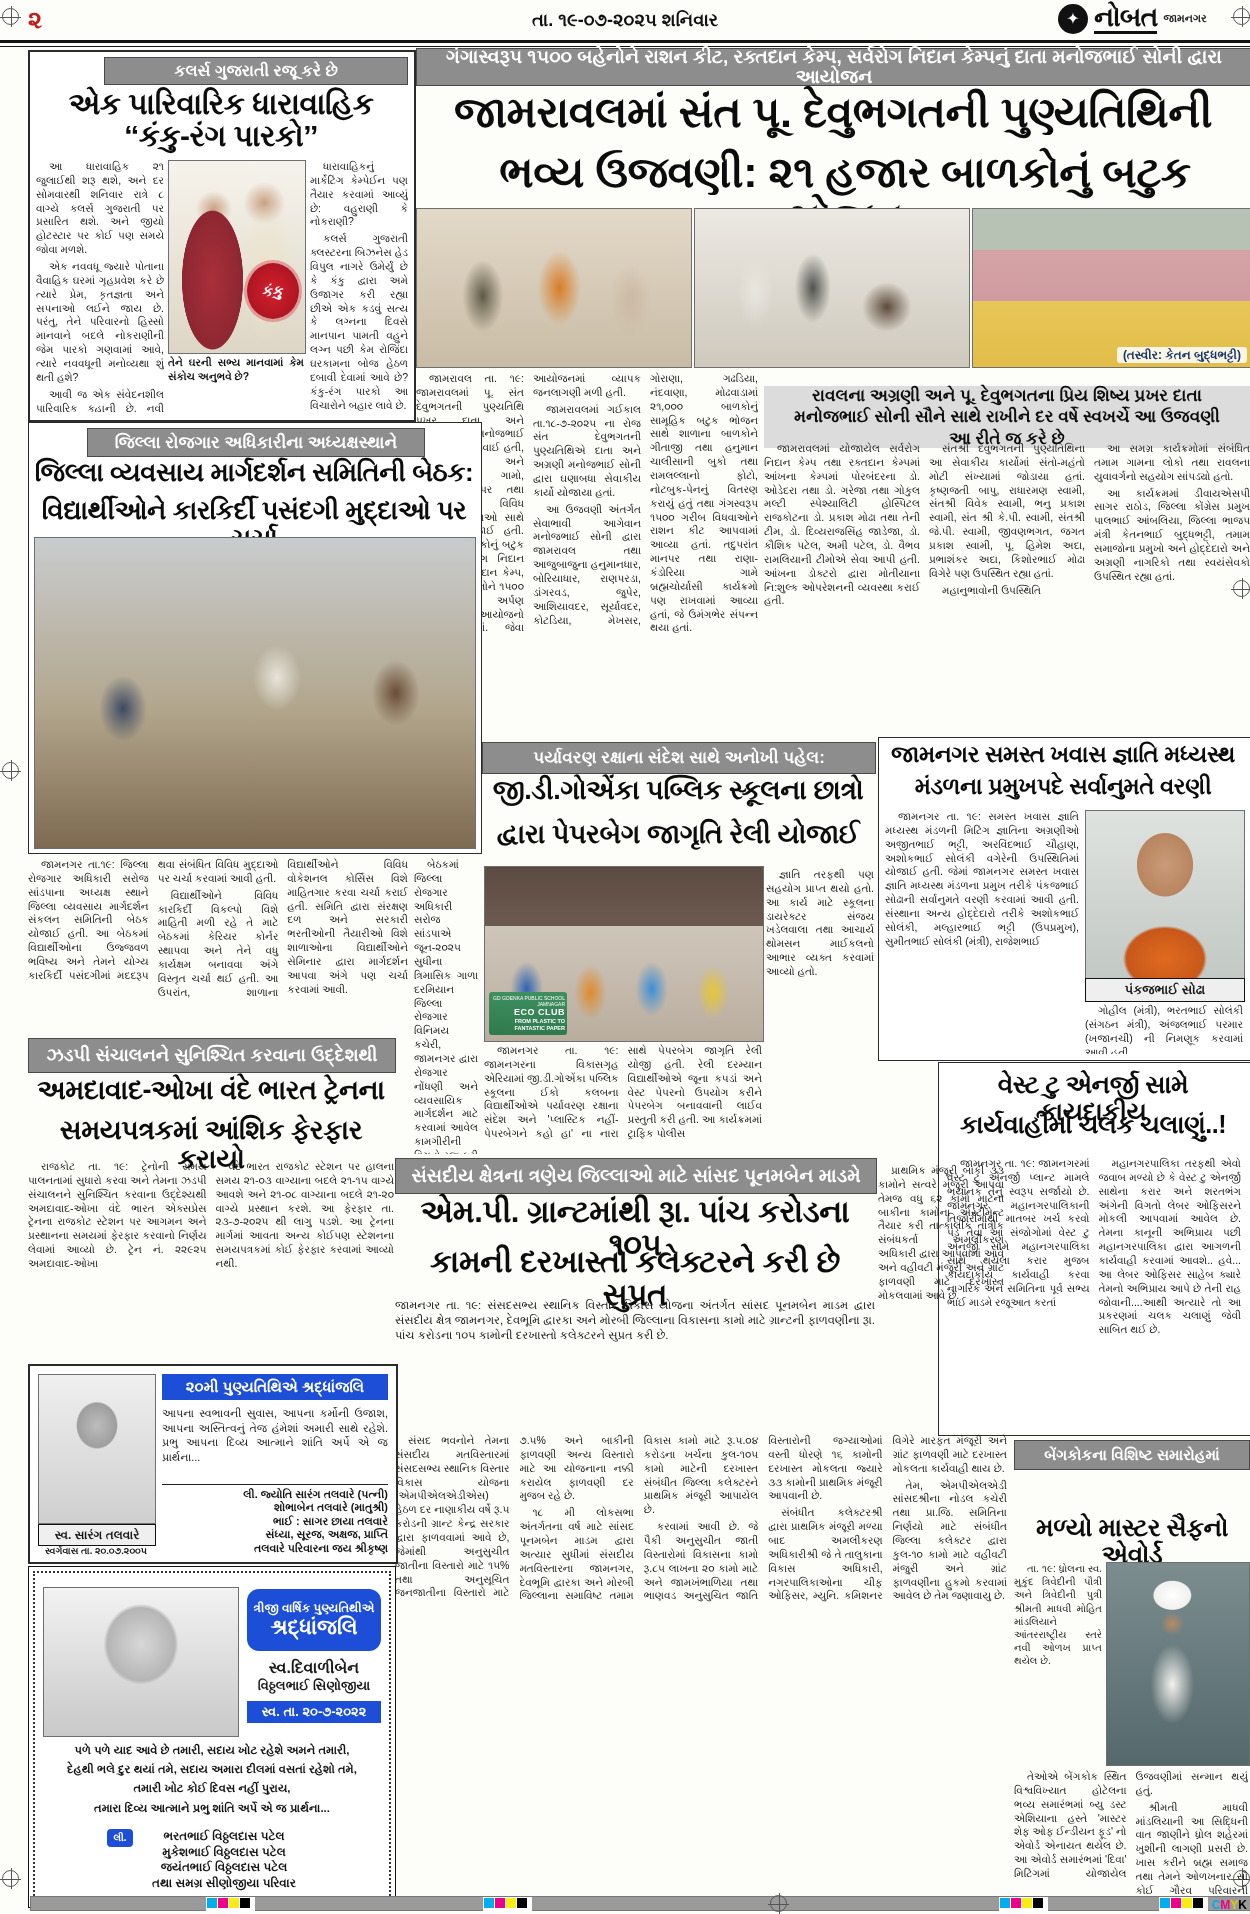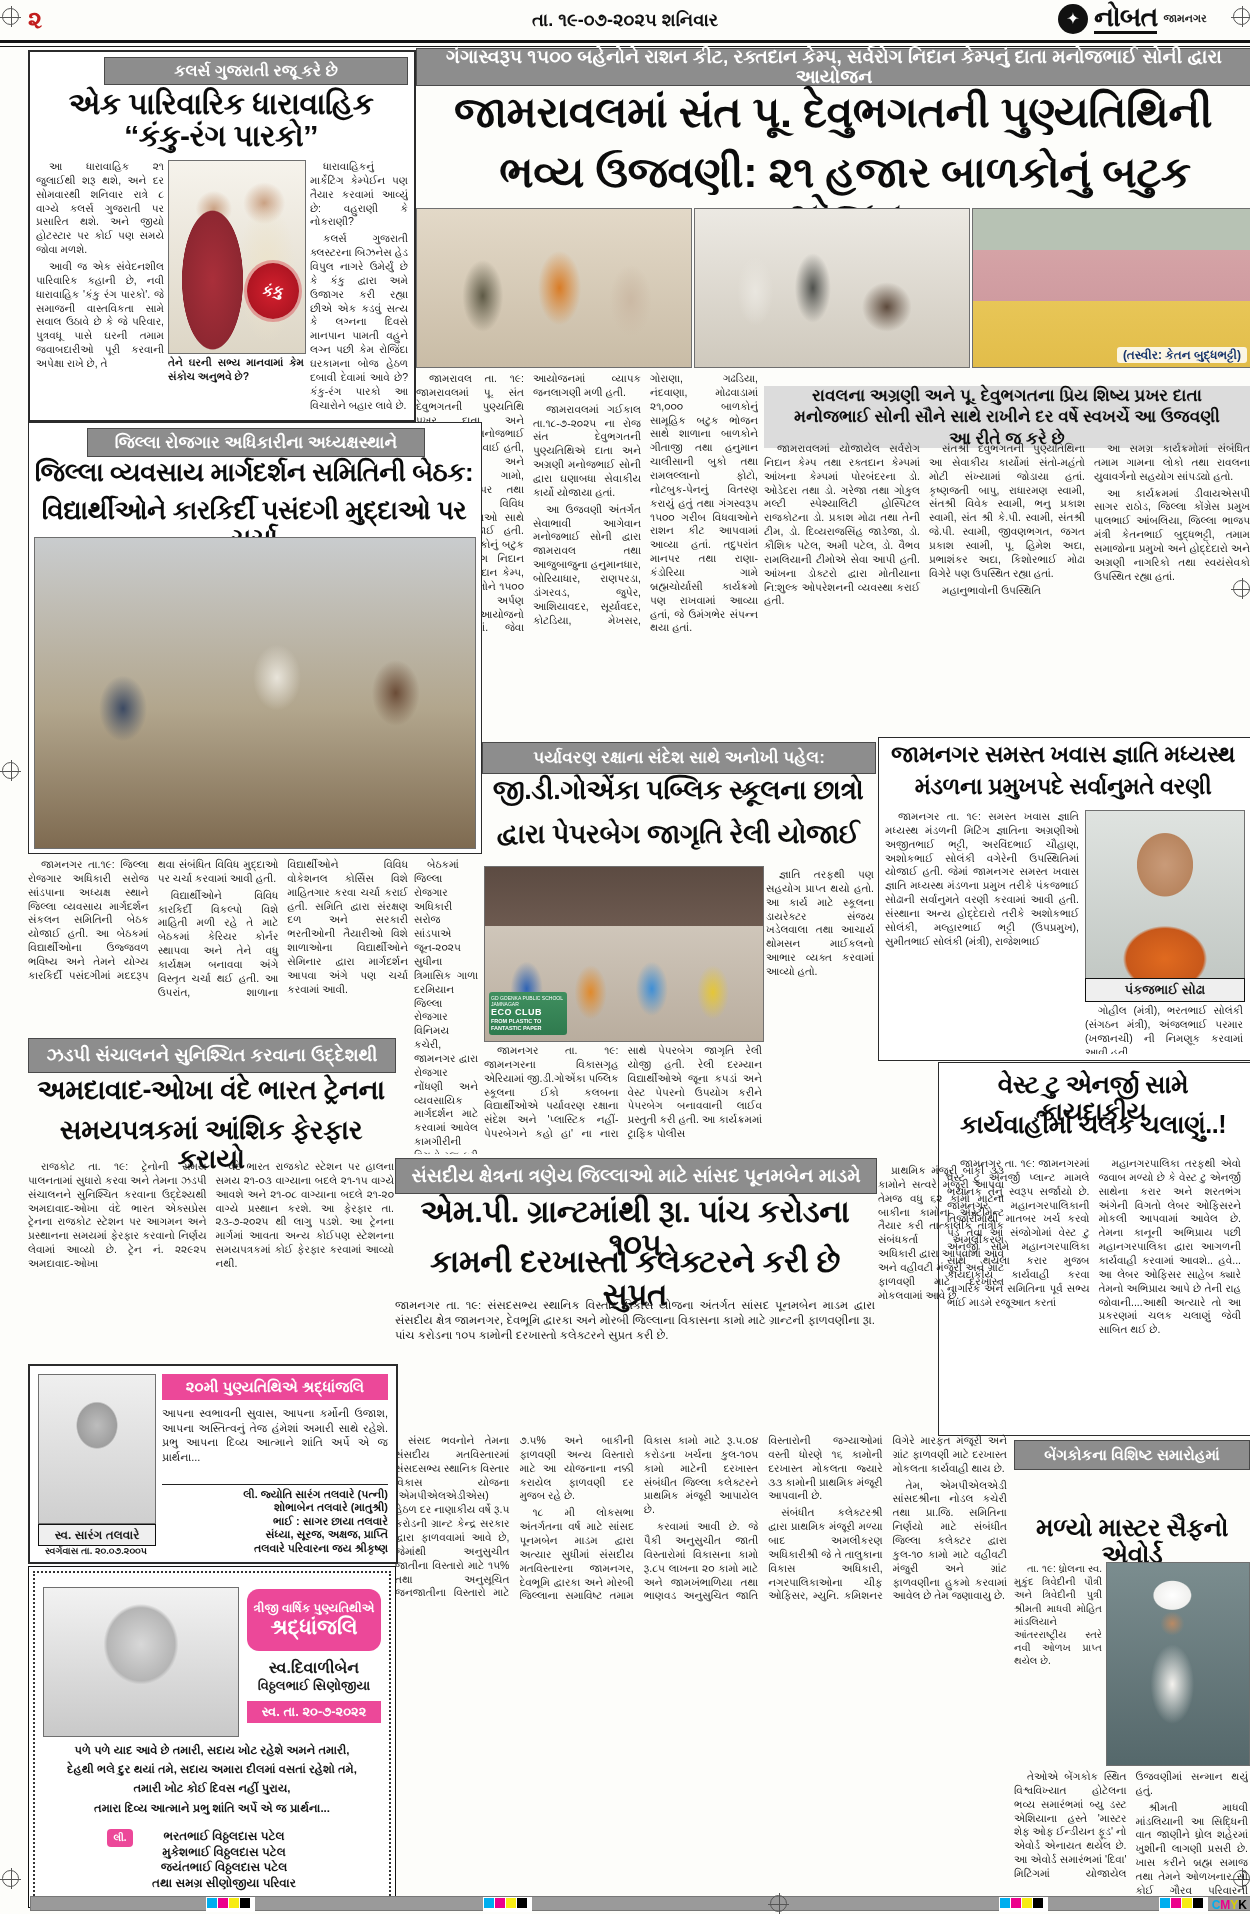--- a/index.html
+++ b/index.html
@@ -20,21 +20,21 @@
   .ph{border:1px solid #6f6f6f;overflow:hidden;}
   .cap{font-weight:bold;text-align:center;line-height:1.15;}
   .rule{border-top:3px solid #141414;border-bottom:1px solid #141414;height:3px;}
   .regmark{width:15px;height:15px;border:1px solid #555;border-radius:50%;position:absolute;}
   .regmark::before,.regmark::after{content:"";position:absolute;background:#555;}
   .regmark::before{left:50%;top:-3px;width:1px;height:21px;}
   .regmark::after{top:50%;left:-3px;height:1px;width:21px;}
   .pressbar{background:#9a9a9a;border:1px solid #777;}
   .chip{position:absolute;top:0;height:13px;background:#fff;display:flex;gap:1px;padding:1px;}
   .sw{width:10px;height:10px;display:inline-block;}
-  .blackbar{background:#ec4899;color:#fff;font-weight:bold;display:flex;align-items:center;justify-content:center;}
+  .blackbar{background:#1d4ed8;color:#fff;font-weight:bold;display:flex;align-items:center;justify-content:center;}
   .ornate{border:1px solid #111;}
   .ornate .inner{position:absolute;inset:4px;border:2px dotted #333;}
   .sig p{margin:0;text-indent:0;text-align:right;font-weight:bold;}
   .sigc p{margin:0;text-indent:0;text-align:center;font-weight:bold;}
   .verse p{margin:0 0 4px 0;text-indent:0;text-align:center;font-weight:bold;}
   .overlaycap{position:absolute;right:4px;bottom:4px;background:rgba(255,255,255,.85);
               color:#17346b;font-weight:bold;font-size:12px;padding:1px 6px;border-radius:3px;}
   
   .ph-kanku{background:radial-gradient(55px 125px at 32% 62%,#a92f3a 0%,#8d2731 55%,rgba(0,0,0,0) 56%),
             radial-gradient(48px 115px at 72% 58%,#ece3cb 0%,rgba(0,0,0,0) 61%),
@@ -64,21 +64,21 @@
            linear-gradient(#dfe3e0,#c2c8c4);}
   .ph-chef{background:radial-gradient(26px 20px at 46% 16%,#ffffff 0%,#f0f0ee 70%,rgba(0,0,0,0) 75%),
            radial-gradient(34px 62px at 46% 60%,#f4f2ee 0%,rgba(0,0,0,0) 64%),
            radial-gradient(16px 16px at 46% 30%,#b98a64 0%,rgba(0,0,0,0) 75%),
            linear-gradient(#7b8d8f,#55686b);}
   .ph-ob1{background:radial-gradient(30px 34px at 50% 34%,#bdbdbd 0%,#9e9e9e 65%,rgba(0,0,0,0) 70%),
           linear-gradient(#efefef,#cfcfcf);}
   .ph-ob2{background:radial-gradient(52px 56px at 50% 38%,#d8d8d8 0%,#b5b5b5 65%,rgba(0,0,0,0) 72%),
           linear-gradient(#f2f2f2,#c9c9c9);}
   .eco{position:absolute;left:4px;bottom:6px;width:74px;background:linear-gradient(#3f8f5f,#2f7a4e);
-       color:#fff;border-radius:3px;padding:3px 2px;text-align:left;line-height:1.25;}
+       color:#fff;border-radius:3px;padding:3px 2px;text-align:right;line-height:1.25;}
   .eco .l1{font-size:5px;}
   .eco .l2{font-size:9px;font-weight:bold;letter-spacing:.5px;}
   .eco .l3{font-size:5.5px;font-weight:bold;}
   .kankubadge{position:absolute;right:6px;bottom:34px;width:52px;height:56px;border-radius:50%;
               background:radial-gradient(#d5202e,#9e111d);color:#fff;font-weight:bold;font-size:15px;
               display:flex;align-items:center;justify-content:center;box-shadow:0 0 0 3px rgba(213,32,46,.35);}
   .masthead{display:flex;align-items:center;gap:6px;}
   .mastcircle{width:30px;height:30px;border-radius:50%;background:#111;color:#fff;display:flex;
               align-items:center;justify-content:center;font-size:16px;}
   .mastname{font-size:27px;font-weight:bold;color:#101010;letter-spacing:-1px;border-bottom:3px solid #101010;line-height:1.05;}
@@ -105,20 +105,21 @@
     <span class="mastname">નોબત</span>
     <span class="mastsub">જામનગર</span>
   </div>
   <div class="abs rule" style="left:0;top:40px;width:1250px;"></div>
 
   <div class="abs box" style="left:28px;top:50px;width:384px;height:368px;">
     <div class="kicker abs" style="left:74px;top:5px;width:302px;height:26px;font-size:16px;">કલર્સ ગુજરાતી રજૂ કરે છે</div>
     <div class="hl abs" style="left:4px;top:36px;width:374px;height:68px;font-size:30px;">એક પારિવારિક ધારાવાહિક ‘‘કંકુ-રંગ પારકો’’</div>
     <div class="bt abs" style="left:6px;top:108px;width:128px;height:252px;">
         <p>આ ધારાવાહિક ૨૧ જુલાઈથી શરૂ થશે, અને દર સોમવારથી શનિવાર રાત્રે ૮ વાગ્યે કલર્સ ગુજરાતી પર પ્રસારિત થશે. અને જીયો હોટસ્ટાર પર કોઈ પણ સમયે જોવા મળશે.</p>
+        <p>એક નવવધૂ જ્યારે પોતાના વૈવાહિક ઘરમાં ગૃહપ્રવેશ કરે છે ત્યારે પ્રેમ, કૃતજ્ઞતા અને સપનાઓ લઈને જાય છે. પરંતુ, તેને પરિવારનો હિસ્સો માનવાને બદલે નોકરાણીની જેમ પારકો ગણવામાં આવે, ત્યારે નવવધૂની મનોવ્યથા શું થતી હશે?</p>
         <p>આવી જ એક સંવેદનશીલ પારિવારિક કહાની છે, નવી ધારાવાહિક 'કંકુ રંગ પારકો'. જે સમાજની વાસ્તવિકતા સામે સવાલ ઉઠાવે છે કે જે પરિવાર, પુત્રવધૂ પાસે ઘરની તમામ જવાબદારીઓ પૂરી કરવાની અપેક્ષા રાખે છે, તે</p>
       </div>
     <div class="ph ph-kanku abs" style="left:138px;top:108px;width:136px;height:192px;">
       <div class="kankubadge">કંકુ</div>
     </div>
     <div class="bt abs" style="left:138px;top:304px;width:136px;height:56px;font-weight:bold;">તેને ઘરની સભ્ય માનવામાં કેમ સંકોચ અનુભવે છે?</div>
     <div class="bt abs" style="left:280px;top:108px;width:98px;height:252px;">
         <p>ધારાવાહિકનું માર્કેટિંગ કેમ્પેઈન પણ તૈયાર કરવામાં આવ્યું છે: વહુરાણી કે નોકરાણી?</p>
         <p>કલર્સ ગુજરાતી ક્લસ્ટરના બિઝનેસ હેડ વિપુલ નાગરે ઉમેર્યું છે કે કંકુ દ્વારા અમે ઉજાગર કરી રહ્યા છીએ એક કડવું સત્ય કે લગ્નના દિવસે માનપાન પામતી વહુને લગ્ન પછી કેમ રોજિંદા ઘરકામના બોજ હેઠળ દબાવી દેવામાં આવે છે? કંકુ-રંગ પારકો આ વિચારોને બહાર લાવે છે.</p>
       </div>

